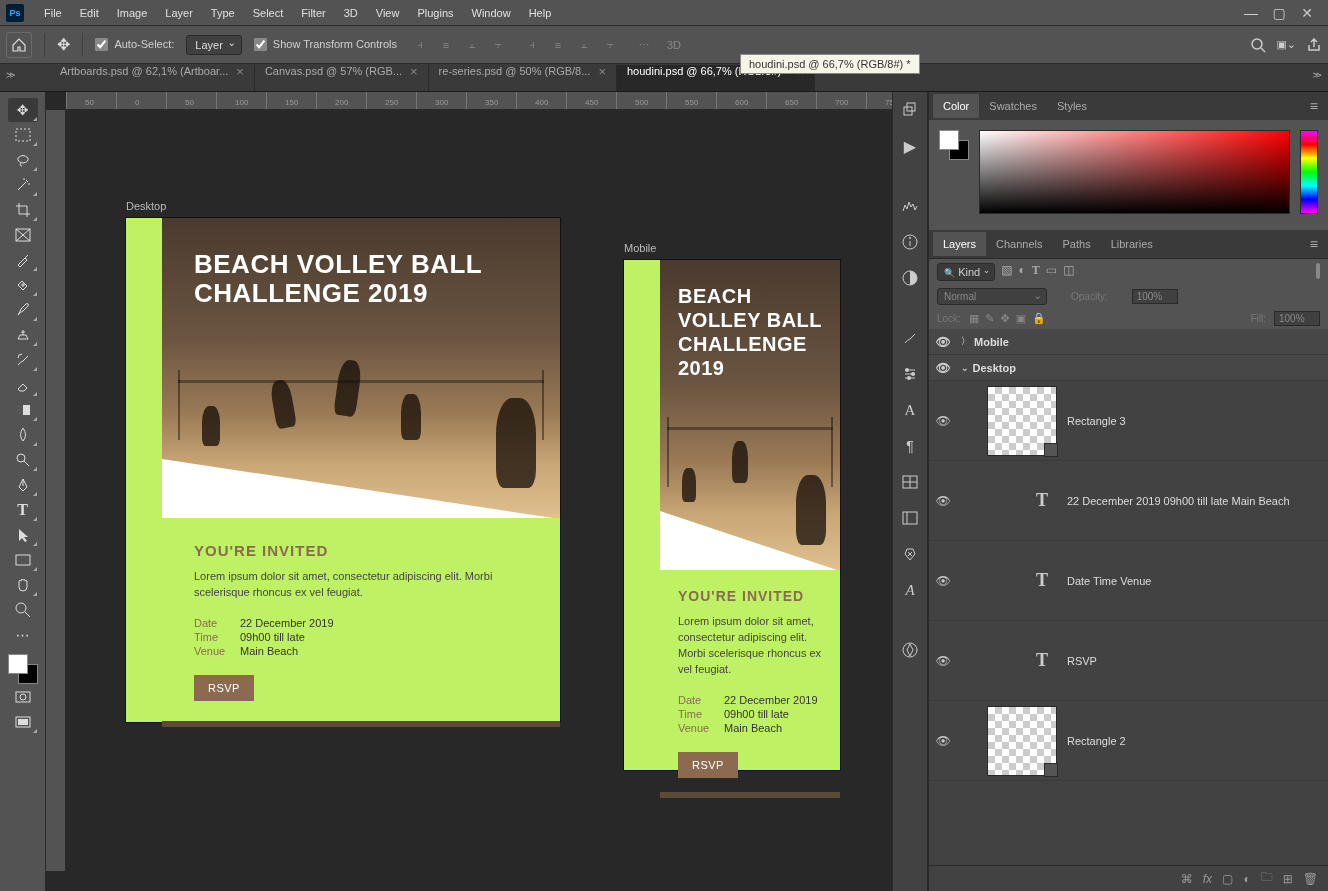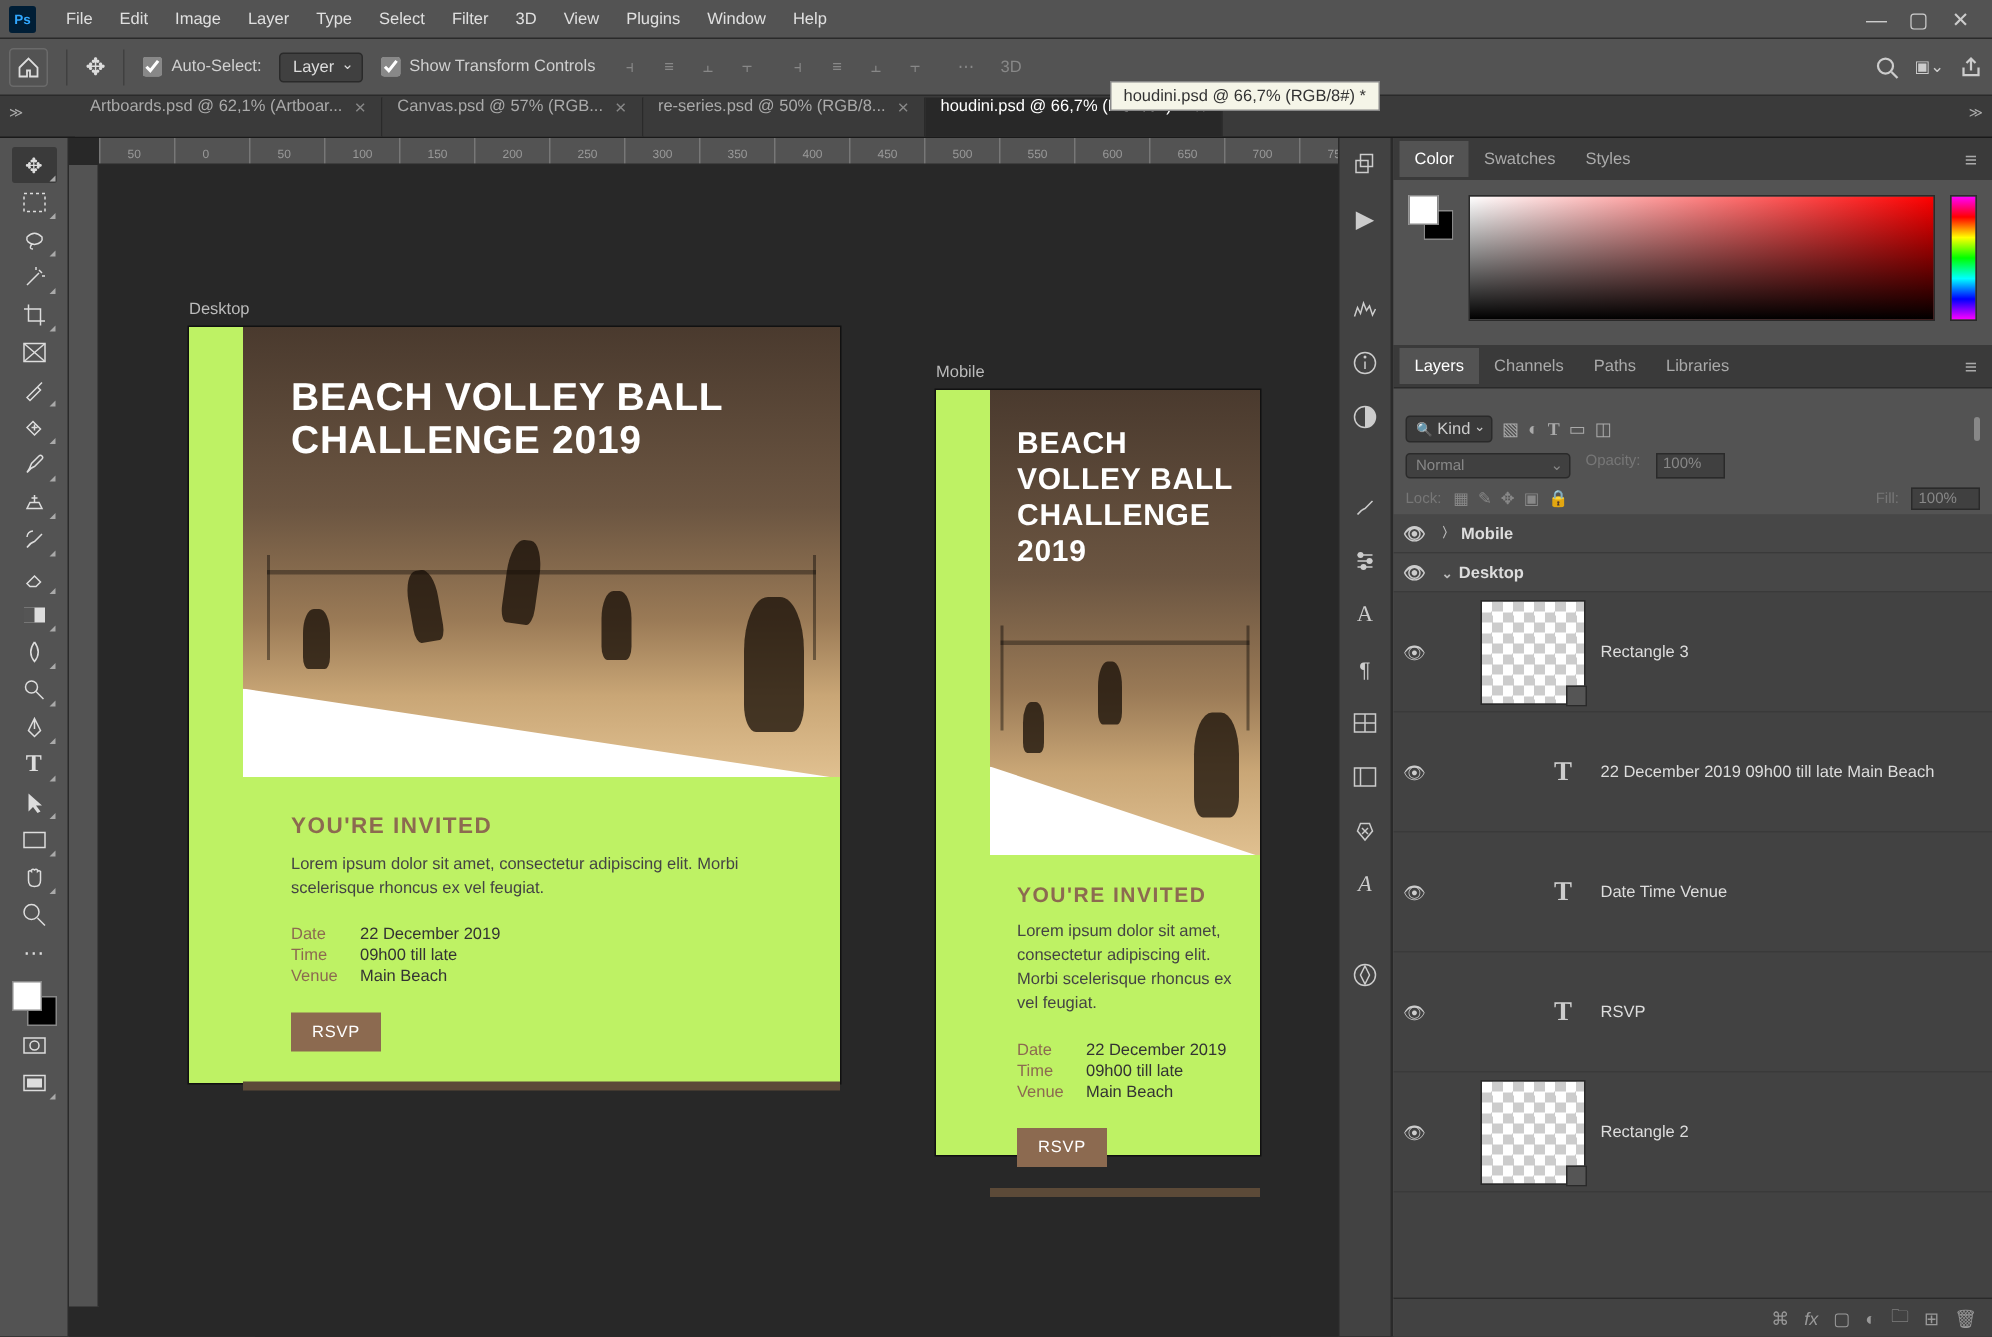--- a/index.html
+++ b/index.html
@@ -105,28 +105,28 @@
 .color-fgbg .cf { position: absolute; top: 0; left: 0; width: 20px; height: 20px; background: #fff; border: 1px solid #888; z-index: 2; }
 .color-fgbg .cb { position: absolute; bottom: 0; right: 0; width: 20px; height: 20px; background: #000; border: 1px solid #888; }
 .color-spectrum { flex: 1; height: 84px; background:
   linear-gradient(to bottom, transparent 0%, #000 100%),
   linear-gradient(to right, #fff 0%, #ff0000 100%);
   position: relative; border: 1px solid #2a2a2a; }
 .hue-strip { width: 18px; height: 84px; background: linear-gradient(to bottom, #f0f, #f00, #ff0, #0f0, #0ff, #00f, #f0f); border: 1px solid #2a2a2a; }
 
 
 .layerspanel { flex: 1; display: flex; flex-direction: column; background: #535353; border-top: 1px solid #2a2a2a; }
-.layer-controls { padding: 4px 8px; display: flex; align-items: center; gap: 6px; margin-top: 14px; }
+.layer-controls { padding: 4px 8px; display: flex; align-items: flex-start; gap: 6px; }
 .kind-select { background: #3a3a3a; border: 1px solid #2a2a2a; color: #ccc; padding: 2px 14px 2px 6px; border-radius: 3px; position: relative; font-size: 11px; cursor: pointer; }
 .kind-select::before { content: "🔍"; font-size: 9px; margin-right: 3px; }
 .kind-select::after { content: "⌄"; position: absolute; right: 4px; top: 1px; font-size: 9px; }
 .filter-icons { display: flex; gap: 6px; color: #aaa; }
 .filter-icons span { cursor: pointer; font-size: 12px; }
 .filter-toggle { margin-left: auto; width: 4px; height: 16px; background: #888; border-radius: 2px; cursor: pointer; }
-.layer-controls2 { padding: 3px 8px; display: flex; gap: 10px; color: #777; font-size: 10px; }
+.layer-controls2 { padding: 3px 8px; display: flex; align-items: center; gap: 24px; color: #777; font-size: 10px; }
 .blend-select { background: #404040; border: 1px solid #2a2a2a; color: #888; padding: 2px 16px 2px 6px; border-radius: 3px; flex: 1; max-width: 110px; position: relative; }
 .blend-select::after { content: "⌄"; position: absolute; right: 4px; top: 1px; }
 .opacity-field { background: #404040; border: 1px solid #2a2a2a; color: #888; padding: 1px 4px; width: 46px; }
 .lock-row { padding: 3px 8px; display: flex; align-items: center; gap: 8px; color: #777; font-size: 10px; }
 .lock-icons { display: flex; gap: 6px; color: #888; }
 .lock-icons span { cursor: pointer; font-size: 11px; }
 
 .layer-tree { flex: 1; overflow-y: auto; background: #424242; }
 .layer-row { display: flex; align-items: center; min-height: 26px; padding: 2px 6px; border-bottom: 1px solid #3a3a3a; cursor: pointer; }
 .layer-row.group { background: #474747; font-weight: 600; color: #eee; }

